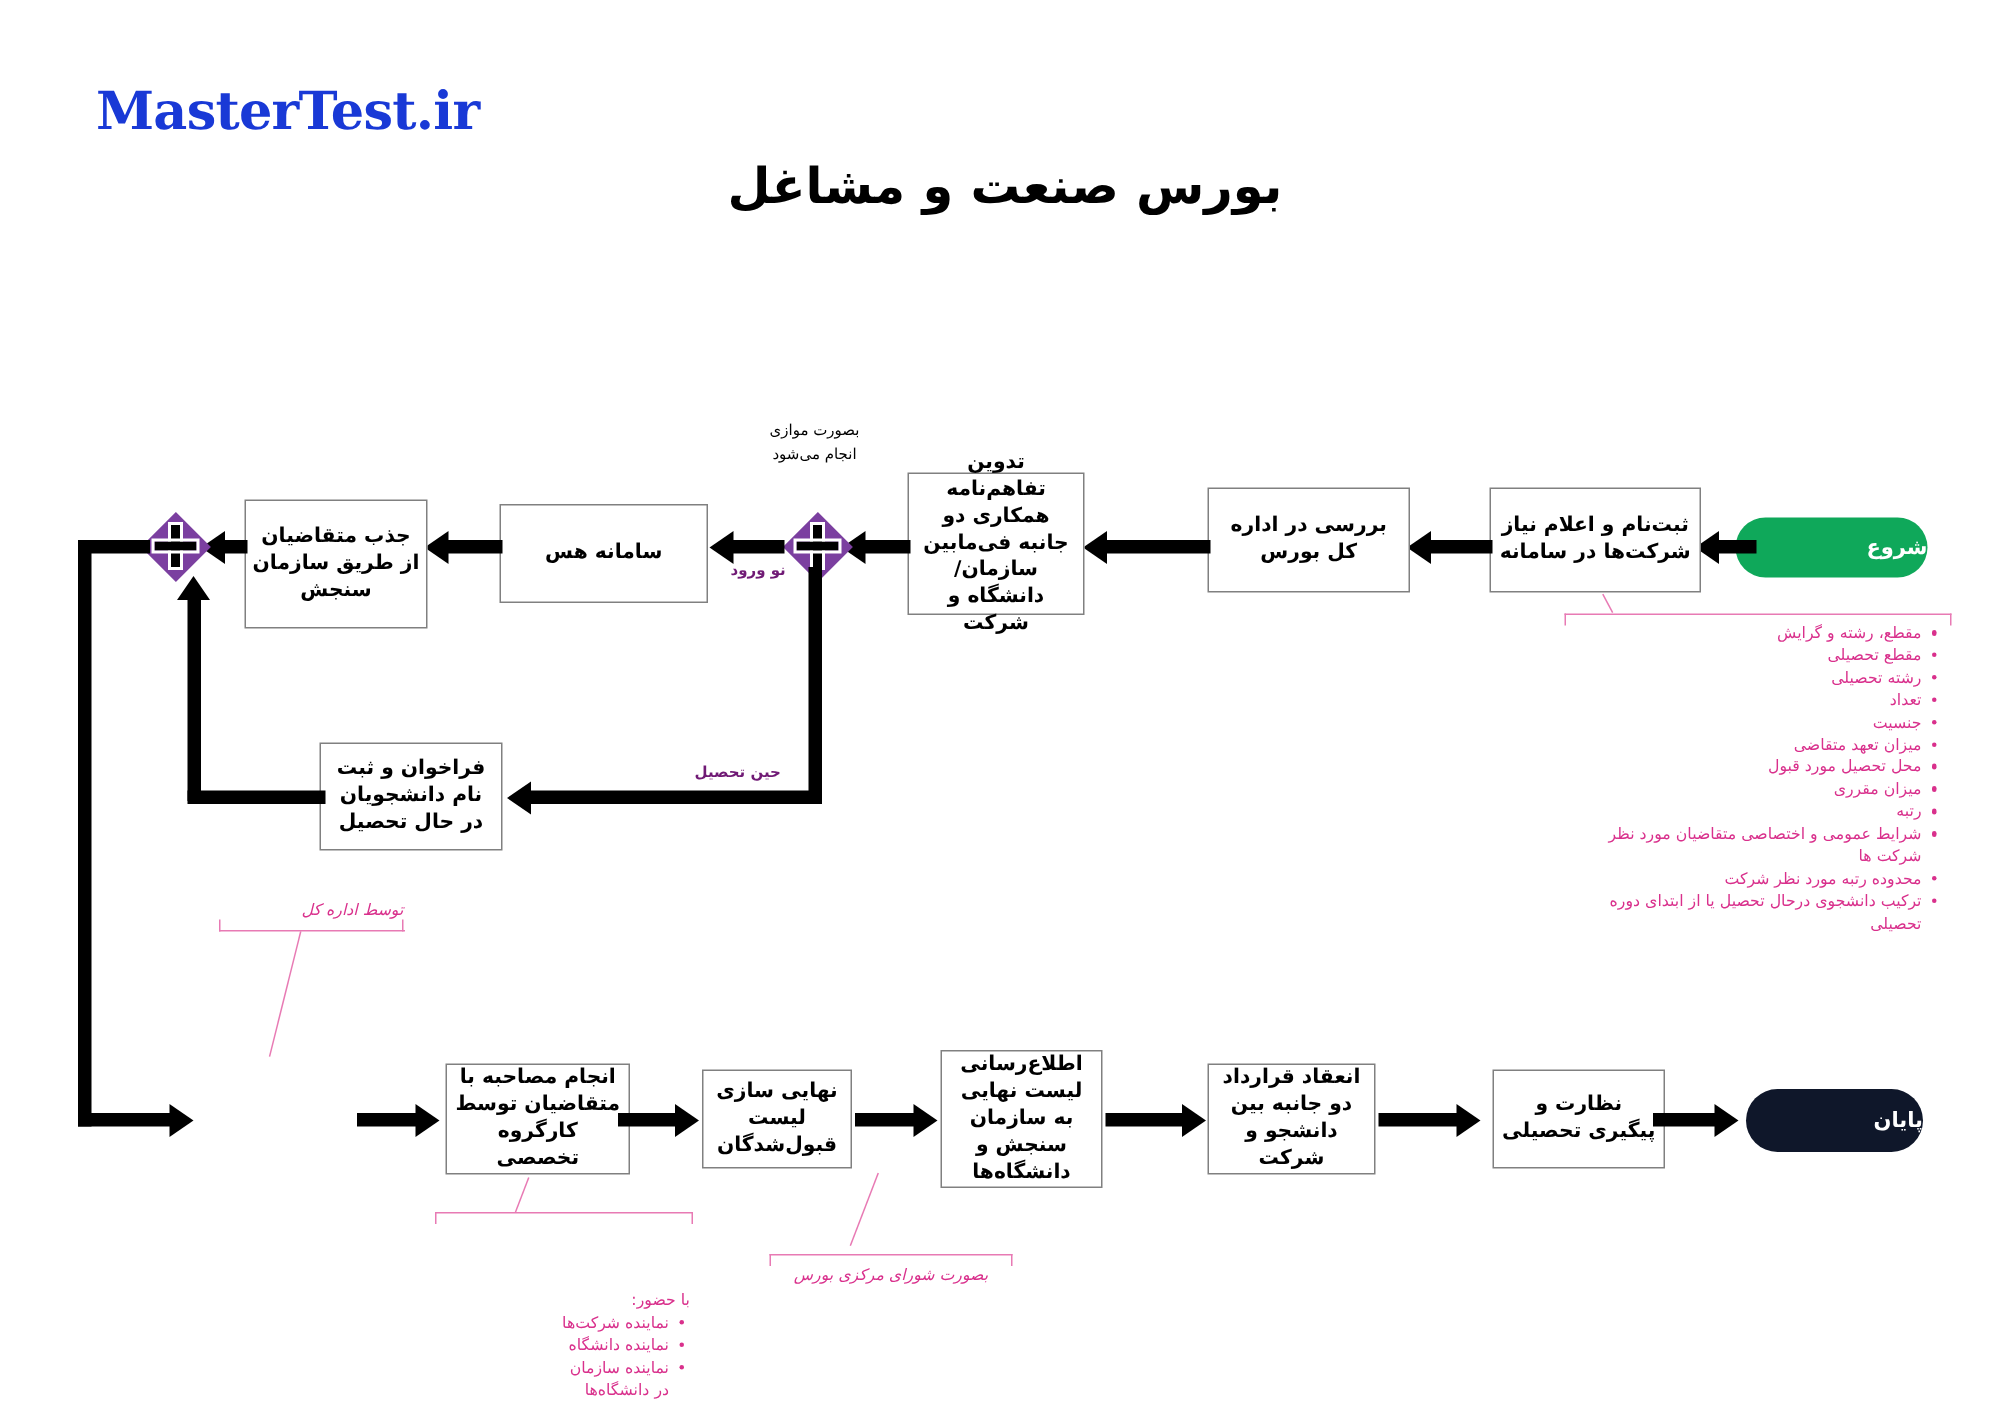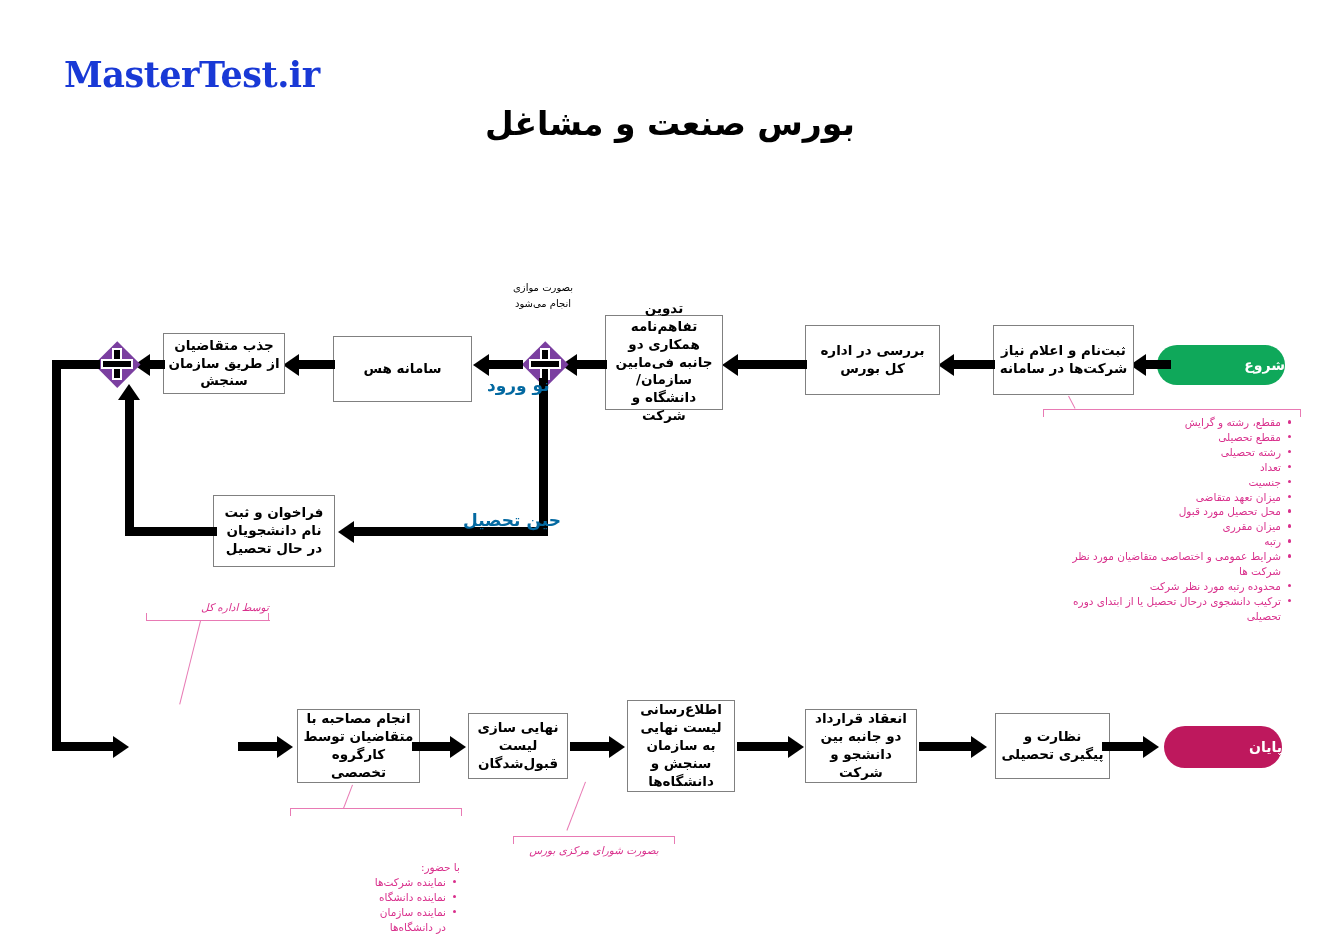--- a/index.html
+++ b/index.html
@@ -60,22 +60,22 @@
   .arw.left  {border-top:11px solid transparent;border-bottom:11px solid transparent;border-right:16px solid #000;}
   .arw.right {border-top:11px solid transparent;border-bottom:11px solid transparent;border-left:16px solid #000;}
   .arw.up    {border-left:11px solid transparent;border-right:11px solid transparent;border-bottom:16px solid #000;}
 
   
   .note{
     position:absolute;direction:rtl;text-align:center;
     font-size:10px;line-height:1.55;color:#000;
   }
   .teal{
-    position:absolute;direction:rtl;color:#0369a1;
-    font-size:17px;font-weight:bold;white-space:nowrap;
+    position:absolute;direction:rtl;color:#701a75;
+    font-size:10px;font-weight:bold;white-space:nowrap;
   }
   .pink-txt{
     position:absolute;direction:rtl;color:#d9308c;
     font-size:10.5px;line-height:1.42;text-align:right;
   }
   .pink-txt.ctr{text-align:center;font-style:italic;}
   .pink-ln{position:absolute;background:#e87ab4;}
   .pink-list{margin:0;padding:0 14px 0 0;list-style:none;}
   .pink-list li{position:relative;padding-right:0;}
   .pink-list li::before{
@@ -129,21 +129,21 @@
   <div class="ln" style="left:487px;top:360px;width:36px;height:9px;"></div>
   <div class="arw left" style="left:473px;top:354px;"></div>
 
   <div class="node" style="left:333px;top:336px;width:139px;height:66px;">
     <span>سامانه هس</span>
   </div>
 
   <div class="ln" style="left:297px;top:360px;width:38px;height:9px;"></div>
   <div class="arw left" style="left:283px;top:354px;"></div>
 
-  <div class="node" style="left:163px;top:333px;width:122px;height:61px;">
+  <div class="node" style="left:163px;top:333px;width:122px;height:86px;">
     <span>جذب متقاضیان از طریق سازمان سنجش</span>
   </div>
 
   <div class="ln" style="left:148px;top:360px;width:17px;height:9px;"></div>
   <div class="arw left" style="left:134px;top:354px;"></div>
 
   <div class="gate" style="left:94px;top:341px;">
     <div class="dia" style="background:#7b3fa0;"></div>
     <div class="plus-v"></div>
     <div class="plus-h"></div>
@@ -198,21 +198,21 @@
   <div class="ln" style="left:919px;top:742px;width:59px;height:9px;"></div>
   <div class="arw right" style="left:971px;top:736px;"></div>
 
   <div class="node" style="left:985px;top:713px;width:115px;height:66px;margin-left:10px;">
     <span>نظارت و پیگیری تحصیلی</span>
   </div>
 
   <div class="ln" style="left:1102px;top:742px;width:48px;height:9px;"></div>
   <div class="arw right" style="left:1143px;top:736px;"></div>
 
-  <div class="terminator" style="left:1164px;top:726px;width:118px;height:42px;background:#be185d;">
+  <div class="terminator" style="left:1164px;top:726px;width:118px;height:42px;background:#0f172a;">
     <span>پایان</span>
   </div>
 
   <div class="teal" style="left:487px;top:375px;">نو ورود</div>
   <div class="teal" style="left:463px;top:510px;">حین تحصیل</div>
 
   <div class="note" style="left:483px;top:280px;width:120px;">
     <div>بصورت موازی</div>
     <div>انجام می‌شود</div>
   </div>

